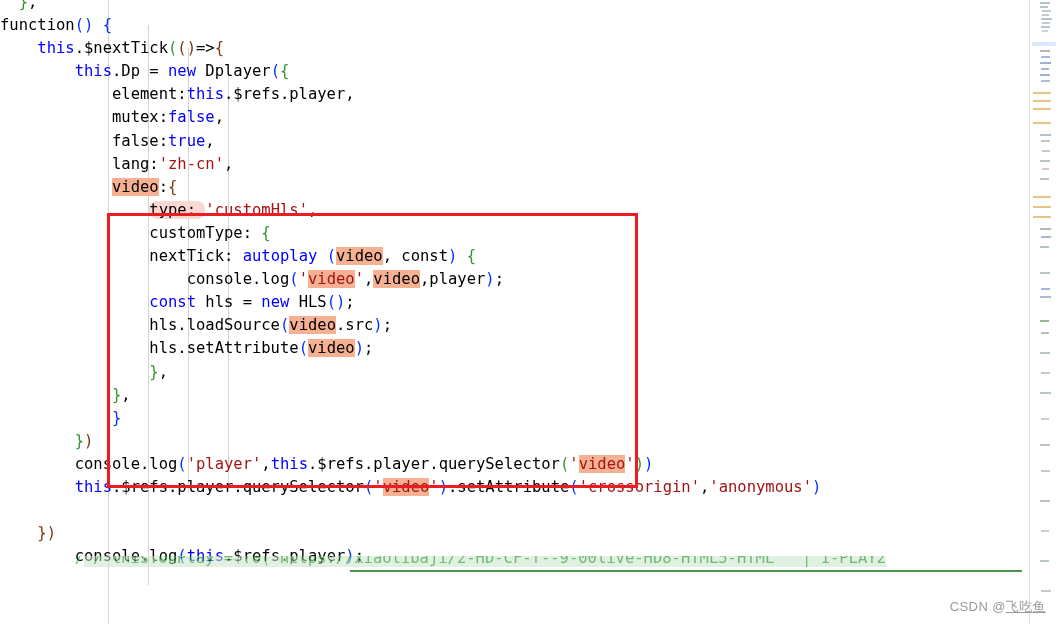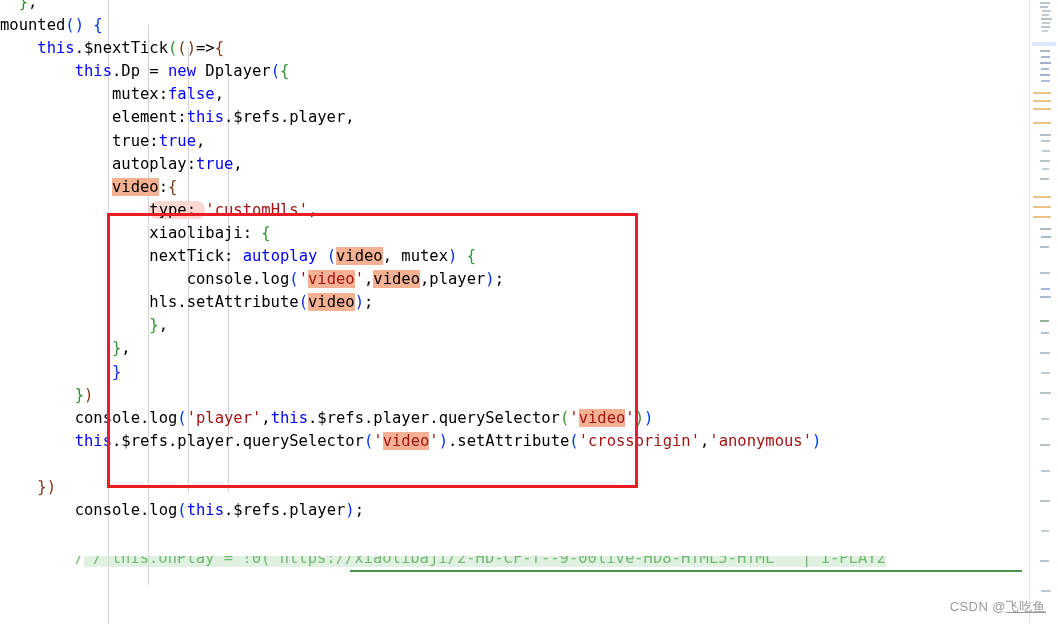--- a/index.html
+++ b/index.html
@@ -99,48 +99,50 @@
 
     <div class="guide" style="left:108px"></div>
     <div class="guide" style="left:148px;top:25px;height:560px"></div>
     <div class="guide" style="left:188px;top:48px;height:445px"></div>
     <div class="guide" style="left:228px;top:71px;height:420px"></div>
 
     <div style="position:relative;padding-left:0;top:-9px;">
 
       <div class="line"><span class="tok plain">  </span><span class="tok br1">}</span><span class="tok plain">,</span></div>
 
-      <div class="line"><span class="tok plain">mounted</span><span class="tok br0">(</span><span class="tok br0">)</span><span class="tok plain"> </span><span class="tok br0">{</span></div>
+      <div class="line"><span class="tok plain">function</span><span class="tok br0">(</span><span class="tok br0">)</span><span class="tok plain"> </span><span class="tok br0">{</span></div>
 
       <div class="line"><span class="tok plain">    </span><span class="tok kw">this</span><span class="tok plain">.$nextTick</span><span class="tok br1">(</span><span class="tok br2">(</span><span class="tok br2">)</span><span class="tok plain">=&gt;</span><span class="tok br2">{</span></div>
 
       <div class="line"><span class="tok plain">        </span><span class="tok kw">this</span><span class="tok plain">.Dp = </span><span class="tok kw">new</span><span class="tok plain"> Dplayer</span><span class="tok br0">(</span><span class="tok br1">{</span></div>
 
+      <div class="line"><span class="tok plain">            element:</span><span class="tok kw">this</span><span class="tok plain">.$refs.player,</span></div>
+
       <div class="line"><span class="tok plain">            mutex:</span><span class="tok kw">false</span><span class="tok plain">,</span></div>
 
-      <div class="line"><span class="tok plain">            element:</span><span class="tok kw">this</span><span class="tok plain">.$refs.player,</span></div>
-
-      <div class="line"><span class="tok plain">            true:</span><span class="tok kw">true</span><span class="tok plain">,</span></div>
-
-
-      <div class="line"><span class="tok plain">            autoplay:</span><span class="tok kw">true</span><span class="tok plain">,</span></div>
+      <div class="line"><span class="tok plain">            false:</span><span class="tok kw">true</span><span class="tok plain">,</span></div>
+
+      <div class="line"><span class="tok plain">            lang:</span><span class="tok str">'zh-cn'</span><span class="tok plain">,</span></div>
+
 
 
       <div class="line"><span class="tok plain">            </span><span class="tok plain hl" style="background: rgb(246, 176, 146);">video</span><span class="tok plain">:</span><span class="tok br2">{</span></div>
 
 
       <div class="line"><span class="tok plain">                </span><span class="tok plain hl-soft">type: </span><span class="tok str">'customHls'</span><span class="tok plain">,</span></div>
 
-      <div class="line"><span class="tok plain">                xiaolibaji: </span><span class="tok br1">{</span></div>
-
-      <div class="line"><span class="tok plain">                nextTick: </span><span class="tok kw">autoplay</span><span class="tok plain"> </span><span class="tok br0">(</span><span class="tok plain hl" style="background: rgb(246, 176, 146);">video</span><span class="tok plain">, mutex</span><span class="tok br0">)</span><span class="tok plain"> </span><span class="tok br1">{</span></div>
+      <div class="line"><span class="tok plain">                customType: </span><span class="tok br1">{</span></div>
+
+      <div class="line"><span class="tok plain">                nextTick: </span><span class="tok kw">autoplay</span><span class="tok plain"> </span><span class="tok br0">(</span><span class="tok plain hl" style="background: rgb(246, 176, 146);">video</span><span class="tok plain">, const</span><span class="tok br0">)</span><span class="tok plain"> </span><span class="tok br1">{</span></div>
 
       <div class="line"><span class="tok plain">                    console.log</span><span class="tok br0">(</span><span class="tok str">'</span><span class="tok str hl" style="background: rgb(246, 176, 146);">video</span><span class="tok str">'</span><span class="tok plain">,</span><span class="tok plain hl" style="background: rgb(246, 176, 146);">video</span><span class="tok plain">,player</span><span class="tok br0">)</span><span class="tok plain">;</span></div>
 
-
+      <div class="line"><span class="tok plain">                </span><span class="tok kw">const</span><span class="tok plain"> hls = </span><span class="tok kw">new</span><span class="tok plain"> HLS</span><span class="tok br0">(</span><span class="tok br0">)</span><span class="tok plain">;</span></div>
+
+      <div class="line"><span class="tok plain">                hls.loadSource</span><span class="tok br0">(</span><span class="tok plain hl" style="background: rgb(246, 176, 146);">video</span><span class="tok plain">.src</span><span class="tok br0">)</span><span class="tok plain">;</span></div>
 
       <div class="line"><span class="tok plain">                hls.setAttribute</span><span class="tok br0">(</span><span class="tok plain hl" style="background: rgb(246, 176, 146);">video</span><span class="tok br0">)</span><span class="tok plain">;</span></div>
 
       <div class="line"><span class="tok plain">                </span><span class="tok br1">}</span><span class="tok plain">,</span></div>
 
       <div class="line"><span class="tok plain">            </span><span class="tok br1">}</span><span class="tok plain">,</span></div>
 
       <div class="line"><span class="tok plain">            </span><span class="tok br0">}</span></div>
 
       <div class="line"><span class="tok plain">        </span><span class="tok br1">}</span><span class="tok br2">)</span></div>

